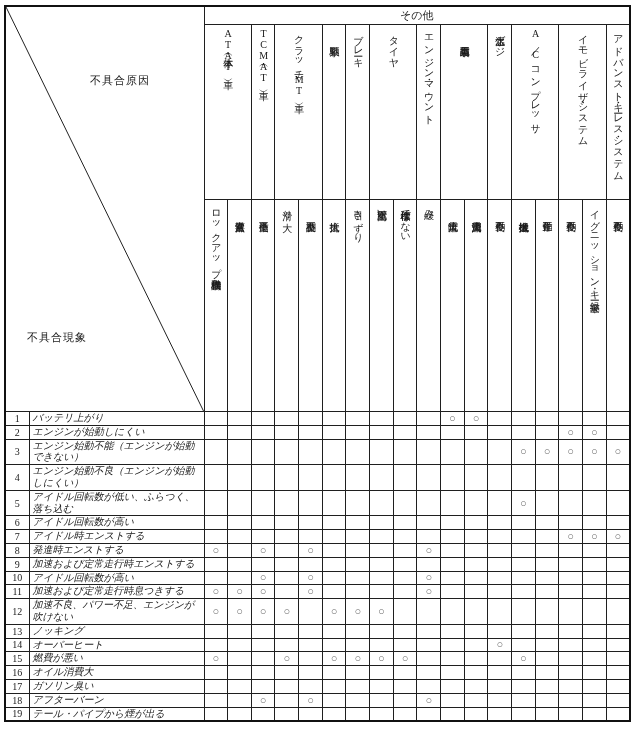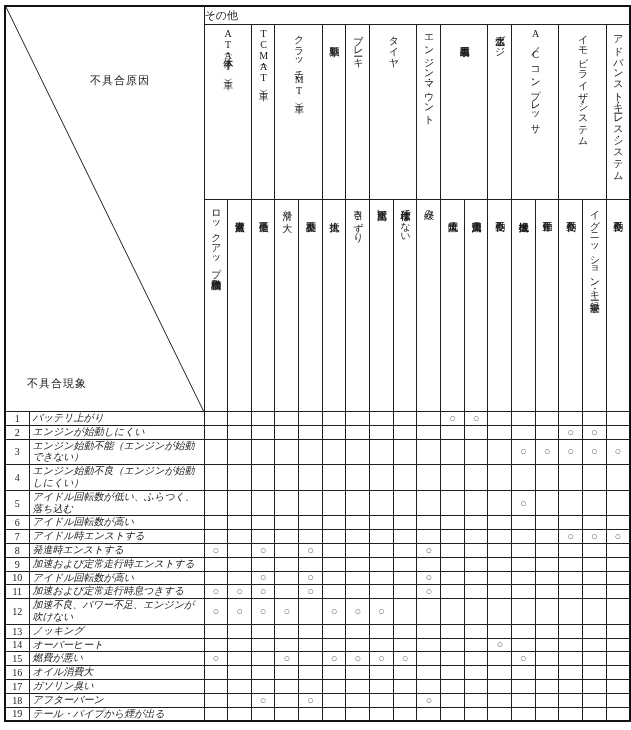--- a/index.html
+++ b/index.html
@@ -19,28 +19,28 @@
     border: 2px solid #111;
   }
   th, td {
     border: 1px solid #1f1f1f;
     font-weight: normal;
     padding: 0;
     background: #fff;
   }
 
   
-  .other-cell { height: 18px; text-align: left; font-size: 11px; line-height: 17px; }
+  .other-cell { height: 18px; text-align: center; font-size: 11px; line-height: 17px; }
 
   
   .diag { position: relative; padding: 12px; }
   .diag svg { position: absolute; left: 0; top: 0; width: 100%; height: 100%; display: block; }
   .diag .lbl { position: absolute; font-size: 11px; white-space: nowrap; letter-spacing: 1px; }
   .diag .lbl-cause { left: 84px; top: 66px; }
-  .diag .lbl-phen  { left: 21px; top: 323px; margin-top: 46px; }
+  .diag .lbl-phen  { left: 21px; top: 323px; }
 
   
   .group-row th { height: 175px; vertical-align: top; text-align: center; }
   .cause-row th { height: 212px; vertical-align: top; text-align: center; }
   .vtext {
     display: inline-block;
     writing-mode: vertical-rl;
     text-orientation: upright;
     font-size: 10px;
     line-height: 1.0;

